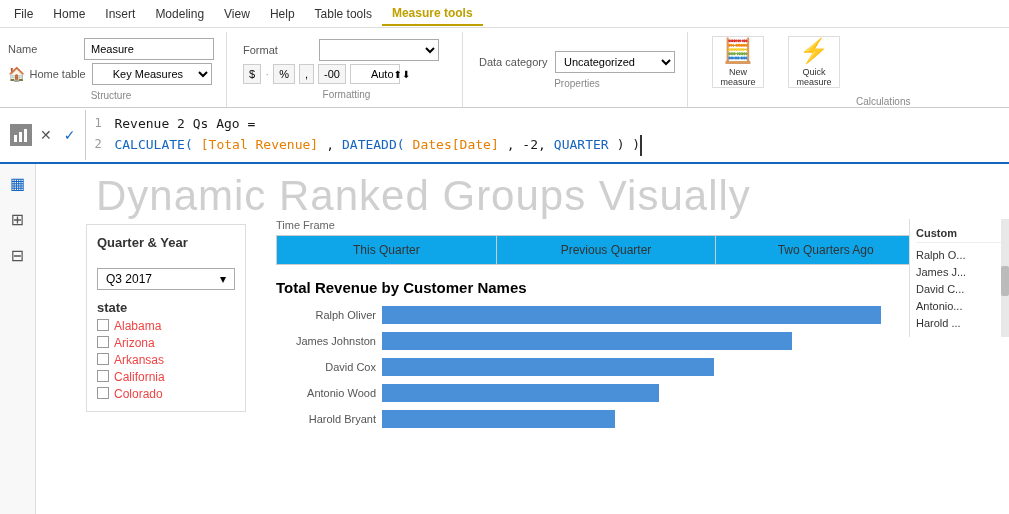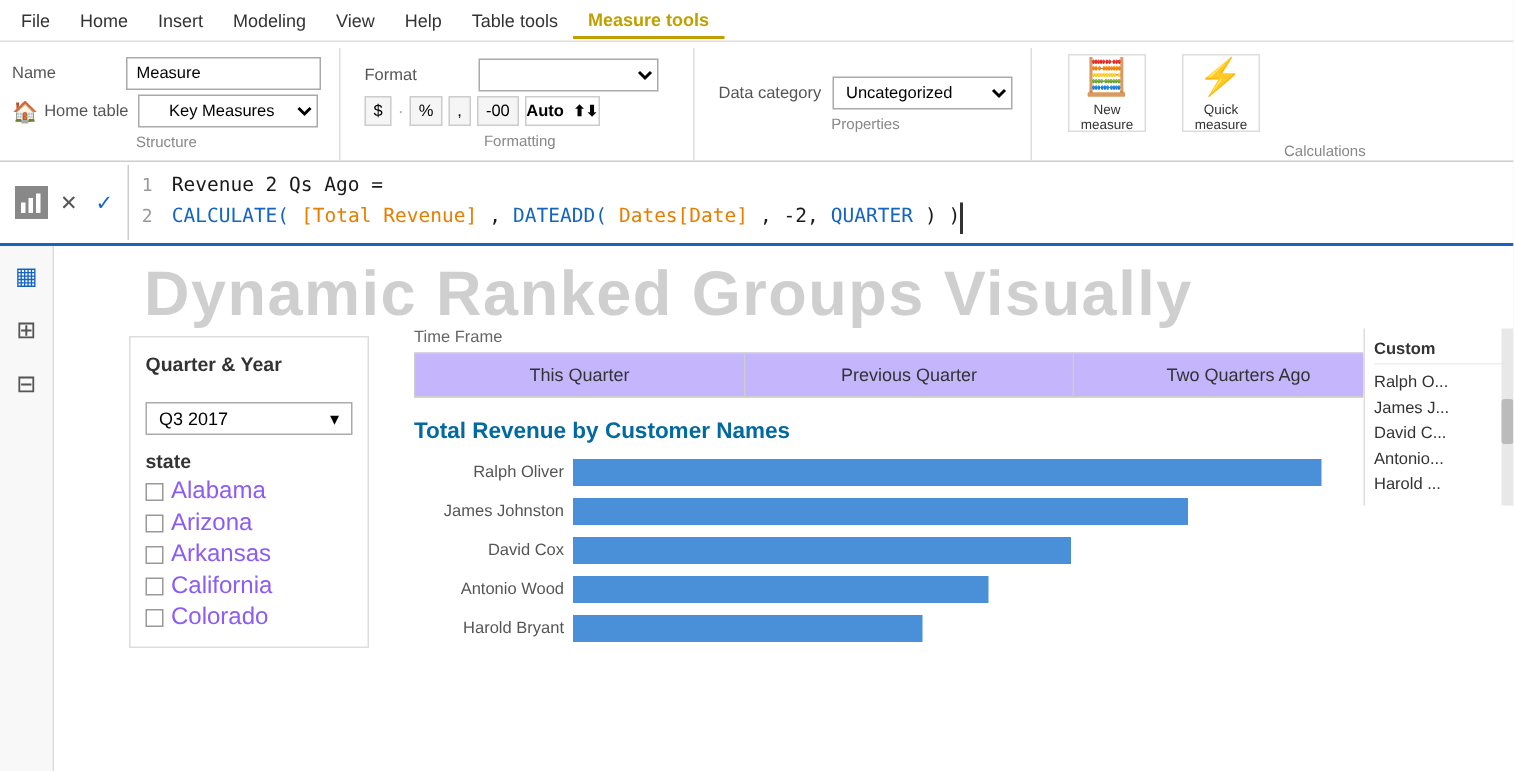--- a/index.html
+++ b/index.html
@@ -36,21 +36,21 @@
       min-width: 120px; background: #fff;
     }
     .ribbon-section-label {
       font-size: 10px; color: #888; text-align: center; width: 100%; margin-top: 2px;
     }
     .format-row { display: flex; align-items: center; gap: 4px; }
     .dollar-btn, .pct-btn, .comma-btn, .dec-btn {
       border: 1px solid #ccc; background: #f5f5f5; padding: 1px 5px; font-size: 11px;
       cursor: pointer; height: 20px;
     }
-    .auto-spin { border: 1px solid #ccc; background: #fff; padding: 1px 0; font-size: 11px; height: 20px; width: 50px; font-weight: bold; }
+    .auto-spin { border: 1px solid #ccc; background: #fff; padding: 1px 20px; font-size: 11px; height: 20px; width: 50px; }
 
     
     .calc-area {
       display: flex; flex-direction: column; align-items: center; justify-content: center;
       gap: 4px; padding: 4px 8px;
     }
     .calc-btn {
       display: flex; flex-direction: column; align-items: center; justify-content: center;
       width: 52px; height: 52px; border: 1px solid #ddd; background: #fff;
       cursor: pointer; font-size: 10px; color: #333;
@@ -100,56 +100,56 @@
     .sidebar-icon.active { color: #1565c0; }
 
     
     .canvas-area {
       flex: 1; position: relative; overflow: hidden;
       background: #fff;
     }
 
     .page-title {
       position: absolute; top: 8px; left: 60px;
-      font-size: 42px; font-weight: 700; color: rgba(160,160,160,0.5);
+      font-size: 42px; font-weight: 400; color: rgba(160,160,160,0.5);
       white-space: nowrap; letter-spacing: 1px;
     }
 
     
     .filter-panel {
       position: absolute; left: 50px; top: 60px;
       width: 160px; background: #fff; border: 1px solid #ddd; padding: 10px;
     }
     .filter-section-label { font-size: 13px; font-weight: 600; color: #333; margin-bottom: 18px; }
     .dropdown-selector {
       border: 1px solid #aaa; padding: 3px 8px; font-size: 12px;
       display: flex; align-items: center; justify-content: space-between;
       cursor: pointer; background: #fff; margin-bottom: 10px;
     }
     .state-label { font-size: 13px; font-weight: 600; color: #333; margin-bottom: 4px; }
     .state-list { display: flex; flex-direction: column; gap: 3px; }
-    .state-item { display: flex; align-items: center; gap: 5px; font-size: 16px; color: #8b5cf6; }
+    .state-item { display: flex; gap: 5px; font-size: 12px; color: #ef4444; }
     .state-checkbox { width: 12px; height: 12px; border: 1px solid #999; background: #fff; flex-shrink: 0; }
 
     
     .chart-panel {
       position: absolute; left: 240px; top: 55px;
       width: 660px;
     }
     .time-frame-label { font-size: 11px; color: #666; text-align: left; margin-bottom: 4px; }
     .time-frame-buttons {
-      display: flex; border: 1px solid #ccc; background: #c4b5fd; margin-bottom: 14px;
+      display: flex; border: 1px solid #ccc; background: #0ea5e9; margin-bottom: 14px;
     }
     .time-btn {
       flex: 1; padding: 7px 10px; text-align: center; font-size: 12px;
       cursor: pointer; color: #333; border-right: 1px solid #ccc;
     }
     .time-btn:last-child { border-right: none; }
 
-    .chart-title { font-size: 15px; font-weight: 700; color: #0369a1; margin-bottom: 10px; }
+    .chart-title { font-size: 15px; font-weight: 700; color: #000000; margin-bottom: 10px; }
     .bar-chart { display: flex; flex-direction: column; gap: 8px; }
     .bar-row { display: flex; align-items: center; gap: 6px; }
     .bar-label { font-size: 11px; color: #555; text-align: right; width: 100px; flex-shrink: 0; }
     .bar-track { flex: 1; height: 18px; background: transparent; position: relative; }
     .bar-fill { height: 100%; background: #4a90d9; }
 
     
     .right-panel {
       position: absolute; right: 0; top: 55px;
       width: 100px; background: #fff; border-left: 1px solid #ddd;

